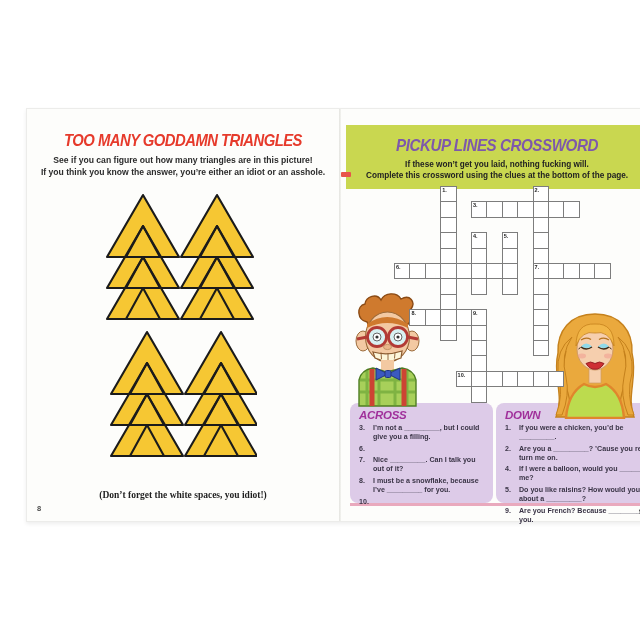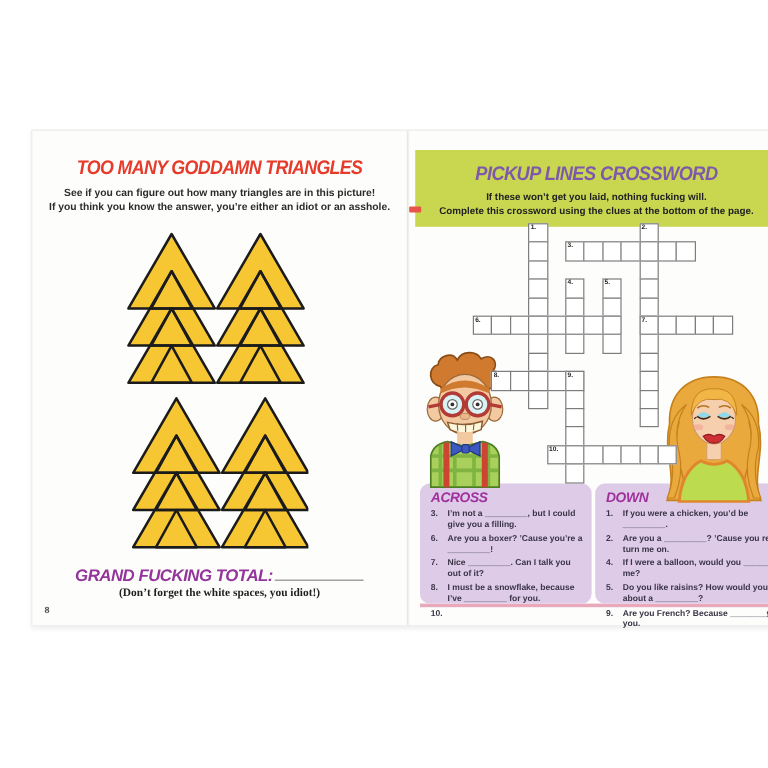--- a/index.html
+++ b/index.html
@@ -96,21 +96,20 @@
               <polygon points="38,95 55,126 21,126"></polygon>
             </g>
           </g>
         </defs>
         <use href="#tri-cluster" xlink:href="#tri-cluster" x="0" y="0"></use>
         <use href="#tri-cluster" xlink:href="#tri-cluster" x="74" y="0"></use>
         <use href="#tri-cluster" xlink:href="#tri-cluster" x="4" y="137"></use>
         <use href="#tri-cluster" xlink:href="#tri-cluster" x="78" y="137"></use>
       </svg>
 
-      <div class="lp-total"><span>GRAND FUCKING TOTAL:</span><span class="blank"></span></div>
       <div class="lp-note">(Don’t forget the white spaces, you idiot!)</div>
       <div class="pagenum pagenum-left">8</div>
     </div>
 
     <div class="spine"></div>
 
     <div class="page page-right">
       <div class="rp-band">
         <div class="rp-title">PICKUP LINES CROSSWORD</div>
         <div class="rp-sub">
@@ -276,21 +275,20 @@
 
       <div class="clue-panel panel-across">
         <div class="clue-heading">ACROSS</div>
         <div id="across-list">
             <div class="clue">
               <span class="clue-num">3.</span>
               <span class="clue-text">I’m not a _________, but I could give you a filling.</span>
             </div>
             <div class="clue">
               <span class="clue-num">6.</span>
-              <span class="clue-text">Are you a boxer? ’Cause you’re a _________!</span>
             </div>
             <div class="clue">
               <span class="clue-num">7.</span>
               <span class="clue-text">Nice _________. Can I talk you out of it?</span>
             </div>
             <div class="clue">
               <span class="clue-num">8.</span>
               <span class="clue-text">I must be a snowflake, because I’ve _________ for you.</span>
             </div>
             <div class="clue">

